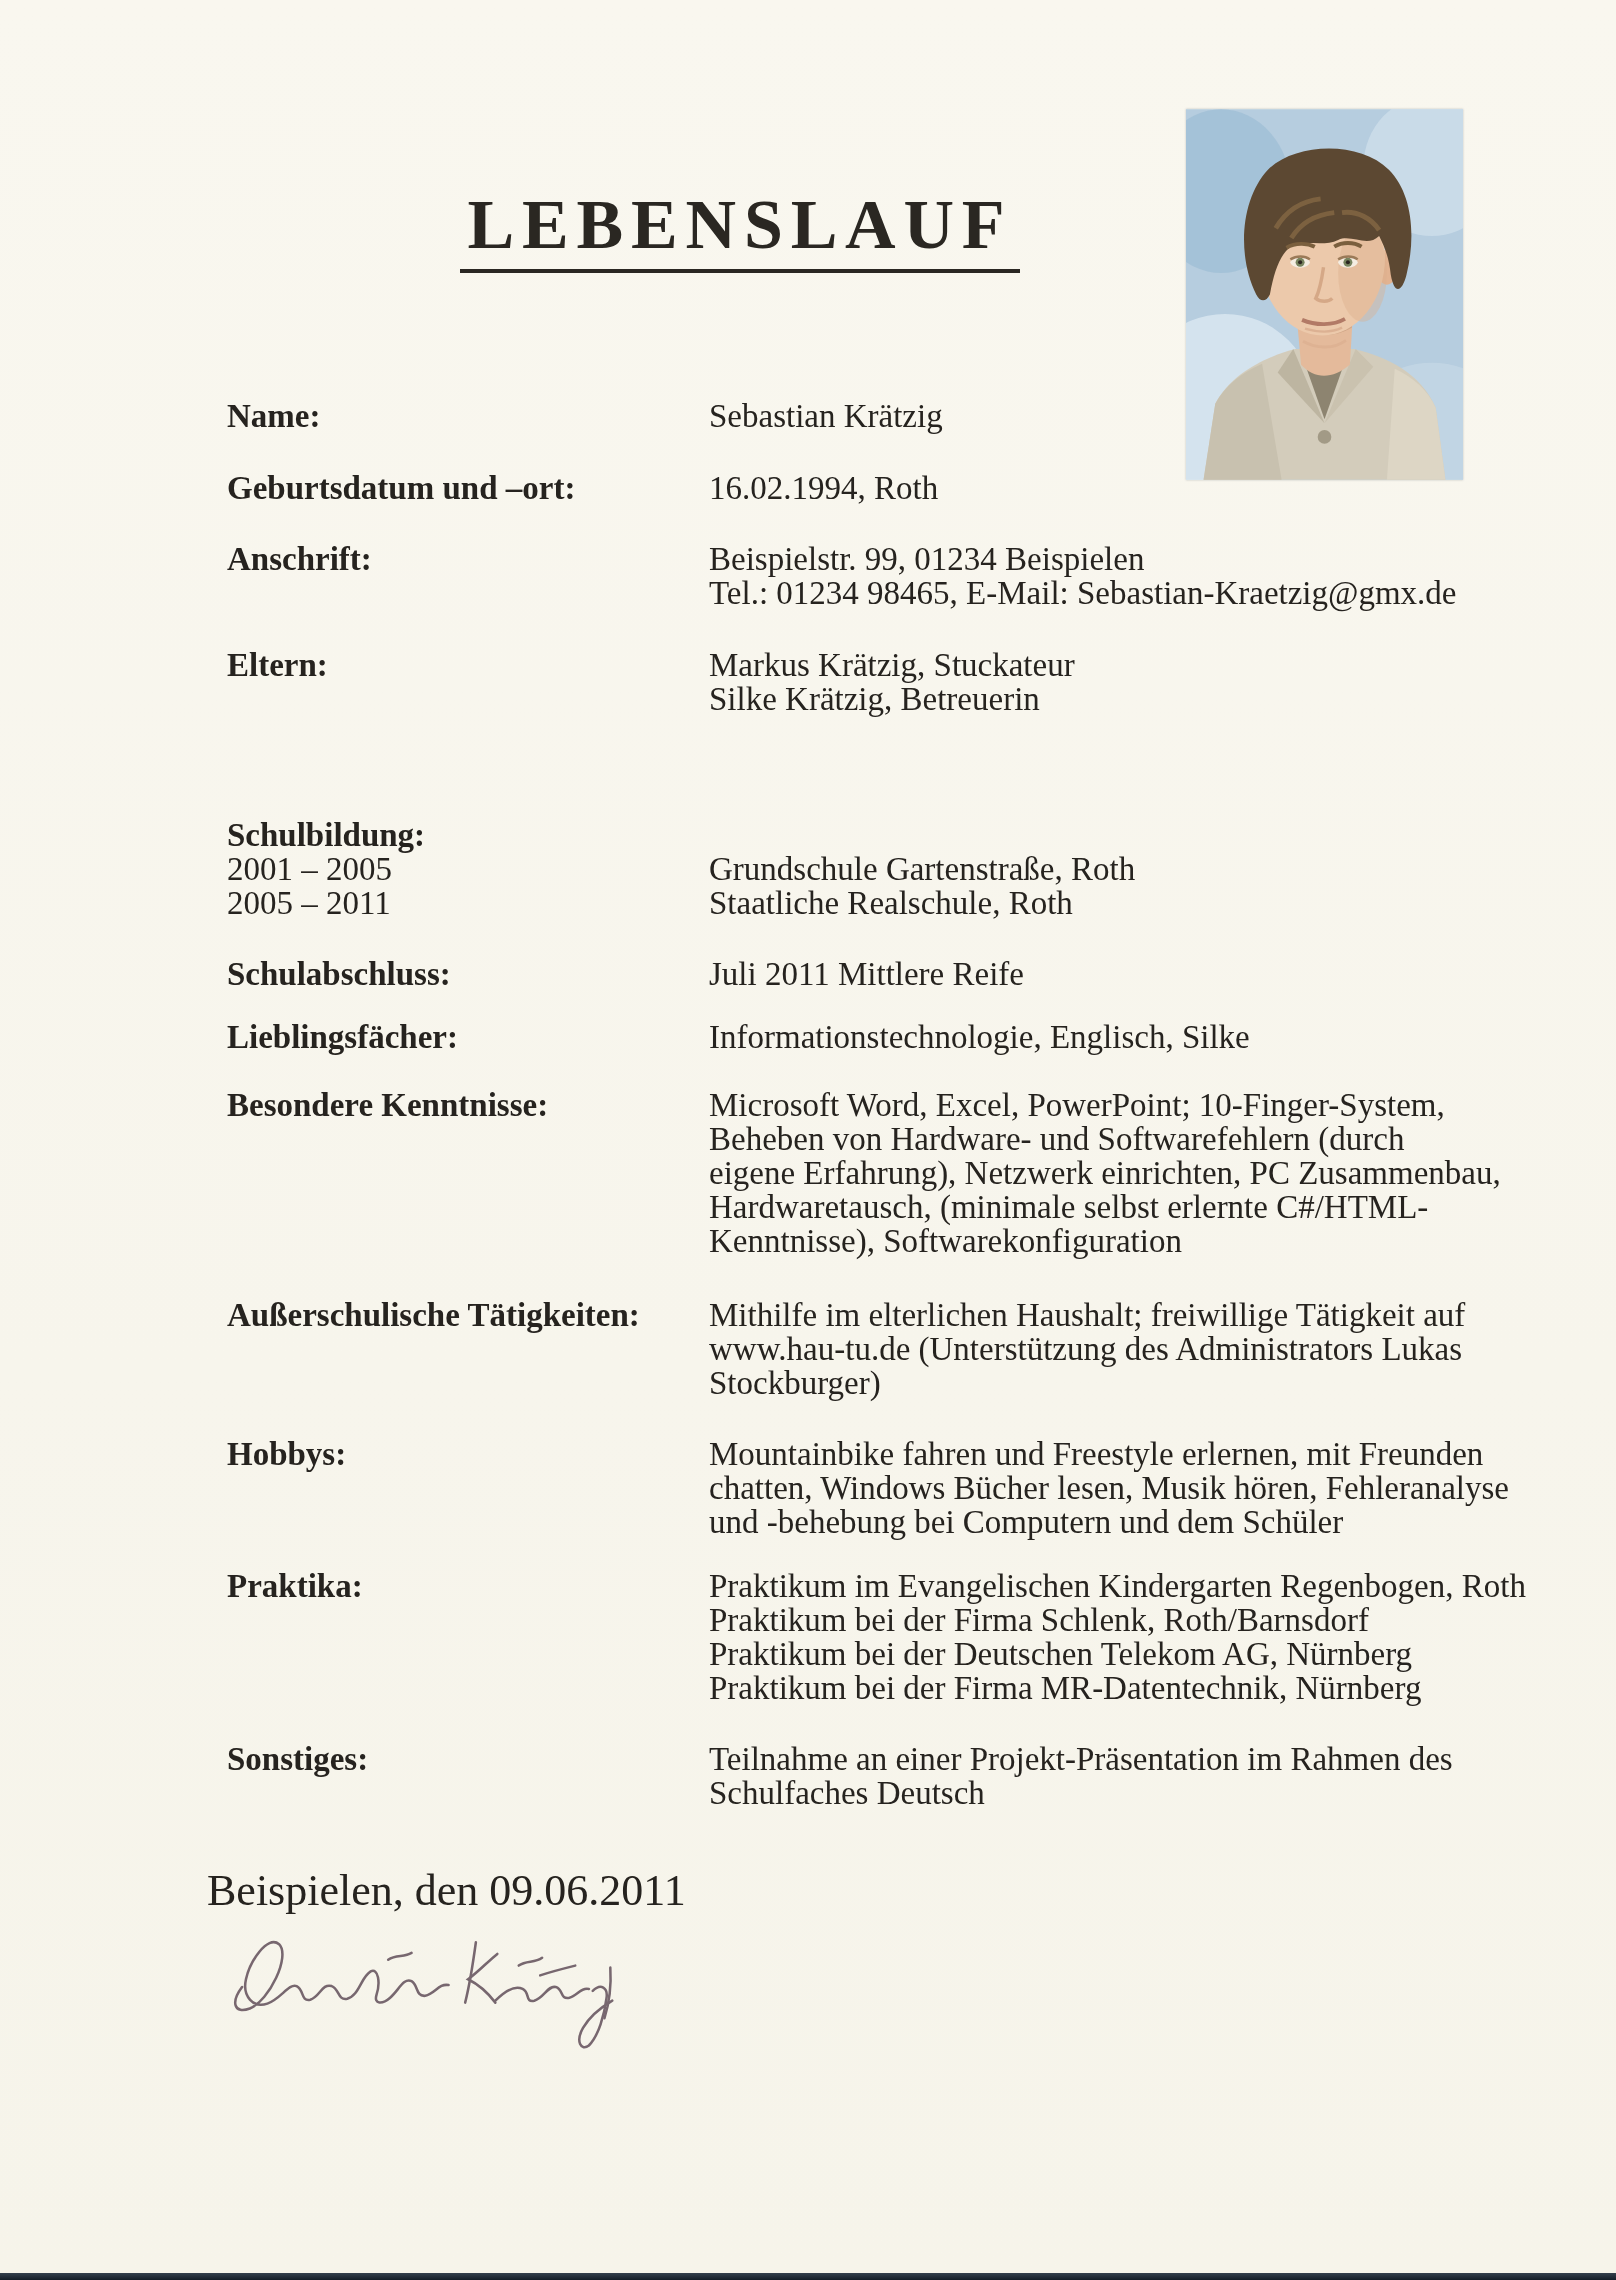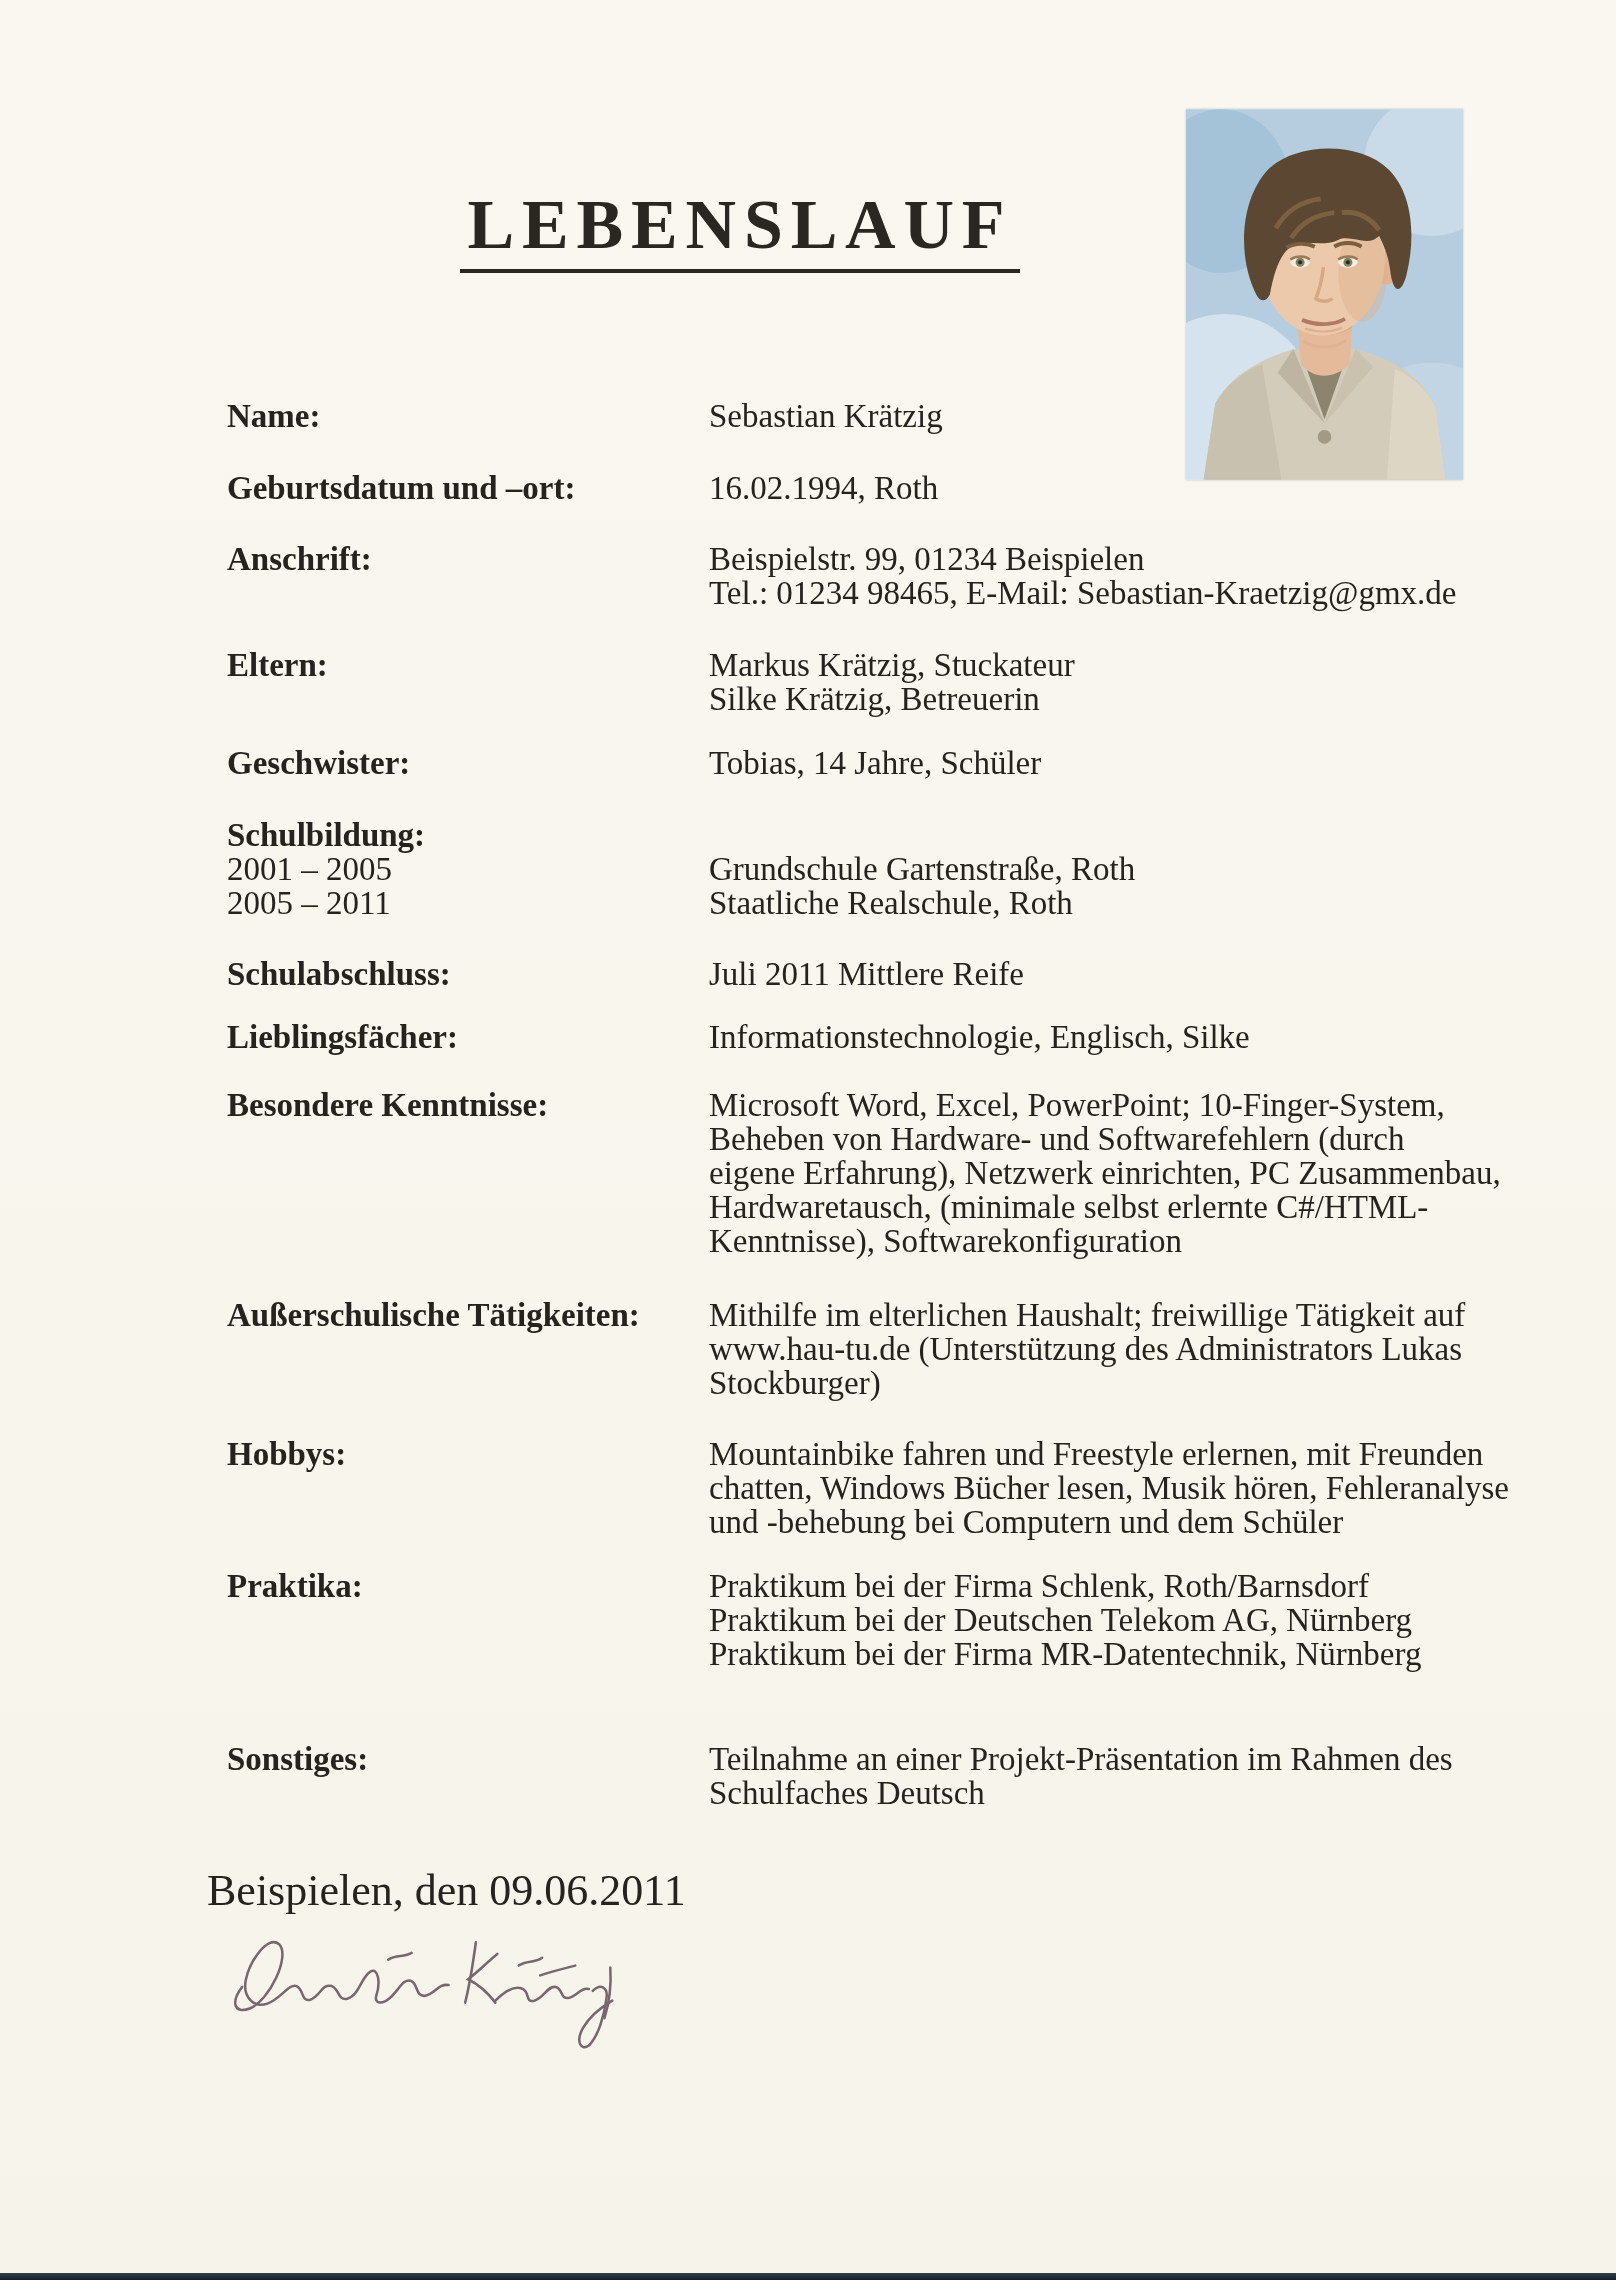--- a/index.html
+++ b/index.html
@@ -112,28 +112,20 @@
   <div class="row" style="top:648px">
     <div class="label">
         <div class="vline">Eltern:</div>
       </div>
     <div class="value">
       <div class="vline">Markus Krätzig, Stuckateur</div>
       <div class="vline">Silke Krätzig, Betreuerin</div>
     </div>
   </div>
 
-  <div class="row" style="top:746px">
-    <div class="label">
-        <div class="vline">Geschwister:</div>
-      </div>
-    <div class="value">
-        <div class="vline">Tobias, 14 Jahre, Schüler</div>
-      </div>
-  </div>
 
   <div class="row" style="top:818px">
     <div class="label">
       <div class="vline">Schulbildung:</div>
       <div class="vline plain">2001 – 2005</div>
       <div class="vline plain">2005 – 2011</div>
     </div>
     <div class="value">
       <div class="vline"></div>
       <div class="vline">Grundschule Gartenstraße, Roth</div>
@@ -192,20 +184,21 @@
       <div class="vline">chatten, Windows Bücher lesen, Musik hören, Fehleranalyse</div>
       <div class="vline">und -behebung bei Computern und dem Schüler</div>
     </div>
   </div>
 
   <div class="row" style="top:1569px">
     <div class="label">
         <div class="vline">Praktika:</div>
       </div>
     <div class="value">
+      <div class="vline">Praktikum im Evangelischen Kindergarten Regenbogen, Roth</div>
       <div class="vline">Praktikum bei der Firma Schlenk, Roth/Barnsdorf</div>
       <div class="vline">Praktikum bei der Deutschen Telekom AG, Nürnberg</div>
       <div class="vline">Praktikum bei der Firma MR-Datentechnik, Nürnberg</div>
     </div>
   </div>
 
   <div class="row" style="top:1742px">
     <div class="label">
         <div class="vline">Sonstiges:</div>
       </div>

